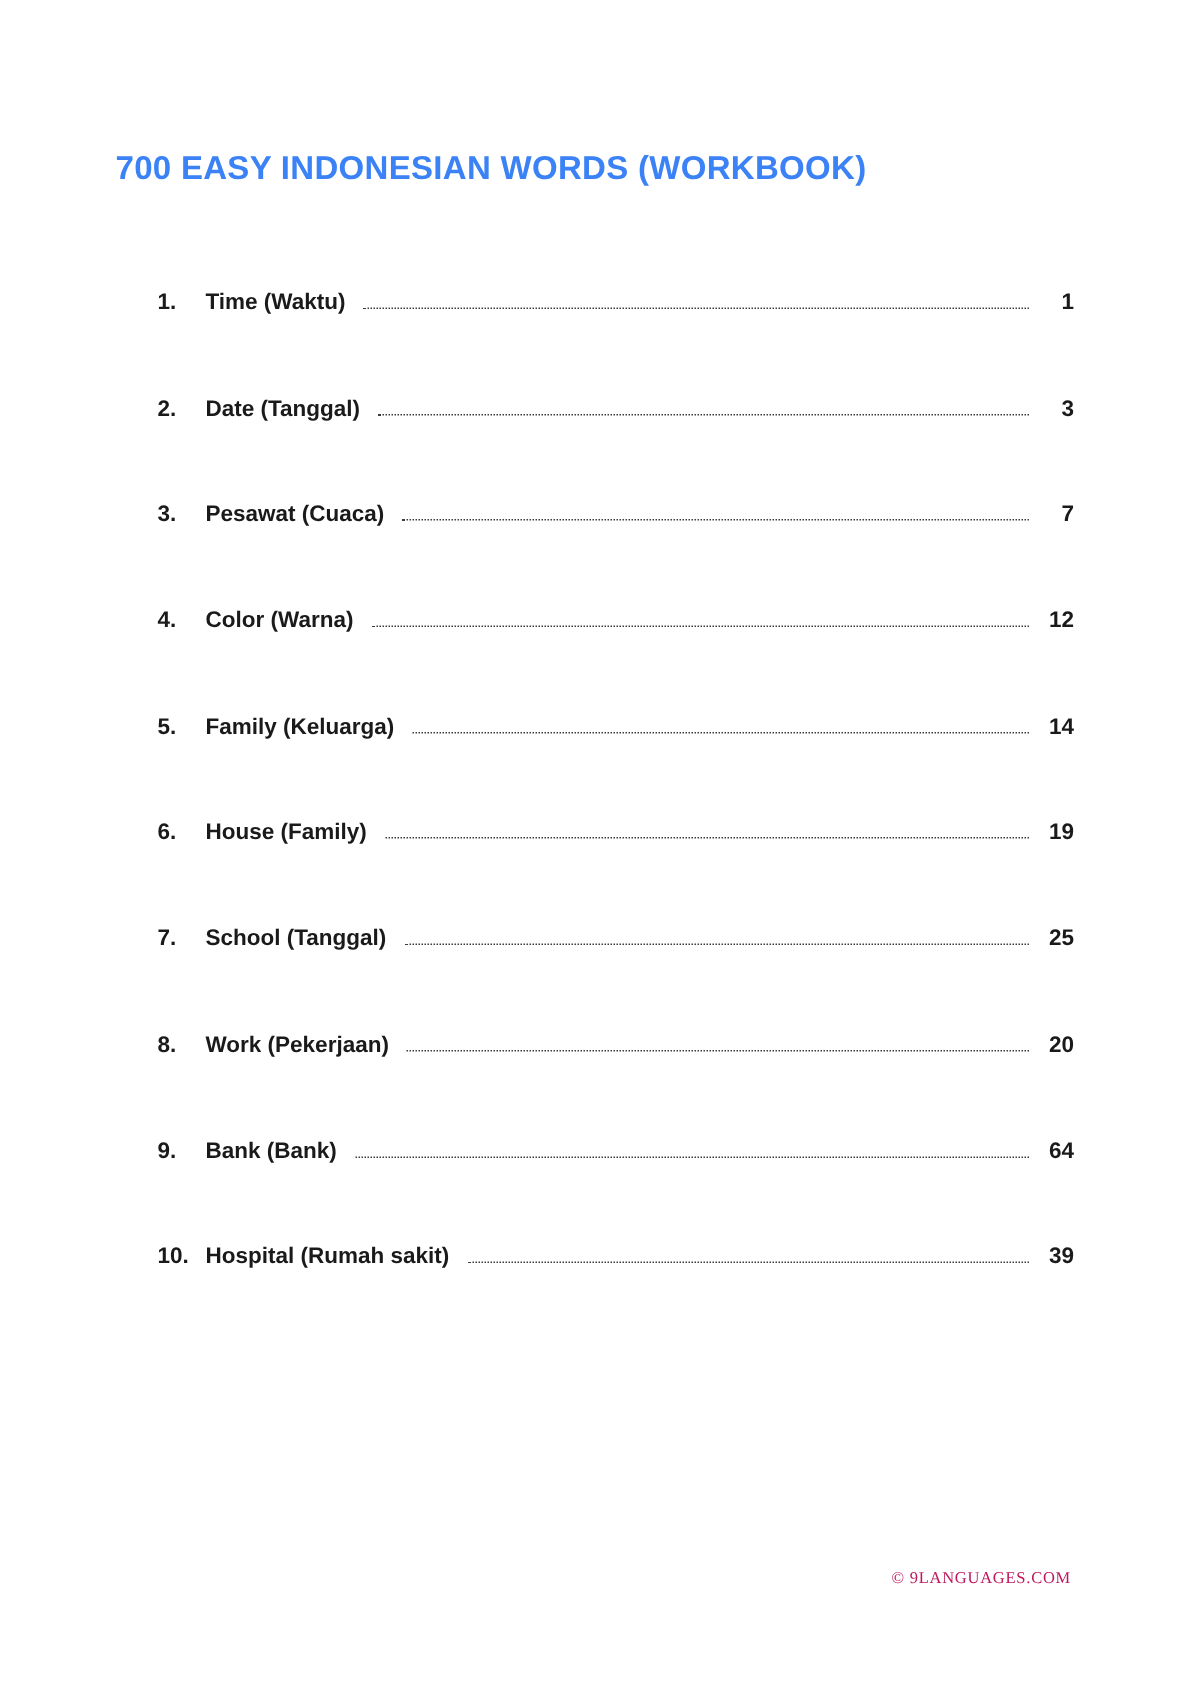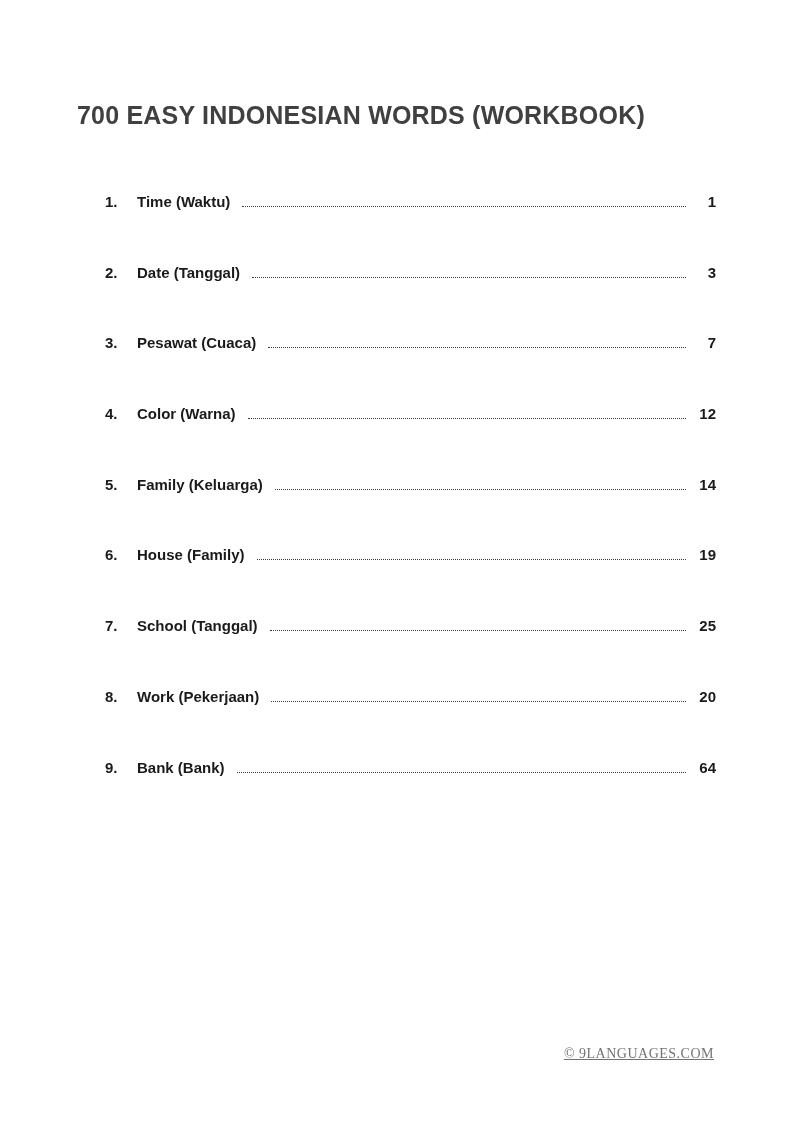--- a/index.html
+++ b/index.html
@@ -13,24 +13,24 @@
     height: 1123px;
     background: #ffffff;
     font-family: "Liberation Sans", sans-serif;
     overflow: hidden;
   }
   .doc-title {
     position: absolute;
     top: 84px;
     left: 77px;
     right: 56px;
-    font-size: 25px;
+    font-size: 22px;
     font-weight: bold;
     letter-spacing: 0.2px;
-    color: #404040;
+    color: #3b82f6;
     white-space: nowrap;
   }
   .toc {
     position: absolute;
     top: 193px;
     left: 105px;
     right: 78px;
   }
   .toc-row {
     display: flex;
@@ -57,25 +57,24 @@
   .toc-page {
     flex: 0 0 auto;
     min-width: 22px;
     text-align: right;
   }
   .footer {
     position: absolute;
     top: 1046px;
     right: 80px;
     font-family: "Liberation Serif", serif;
-    font-size: 14px;
+    font-size: 11px;
     letter-spacing: 0.5px;
-    color: #737373;
+    color: #be185d;
     white-space: nowrap;
-    text-decoration: underline;
   }
 </style>
 </head>
 <body>
 
 <div class="page">
 
   <h1 class="doc-title">700 EASY INDONESIAN WORDS (WORKBOOK)</h1>
 
   <div class="toc">
@@ -136,20 +135,26 @@
       <span class="toc-page">20</span>
     </div>
 
     <div class="toc-row">
       <span class="toc-num">9.</span>
       <span class="toc-label">Bank (Bank)</span>
       <span class="toc-dots"></span>
       <span class="toc-page">64</span>
     </div>
 
+    <div class="toc-row">
+      <span class="toc-num">10.</span>
+      <span class="toc-label">Hospital (Rumah sakit)</span>
+      <span class="toc-dots"></span>
+      <span class="toc-page">39</span>
+    </div>
 
 
 
   </div>
 
   <div class="footer">© 9LANGUAGES.COM</div>
 
 </div>
 
 </body></html>

